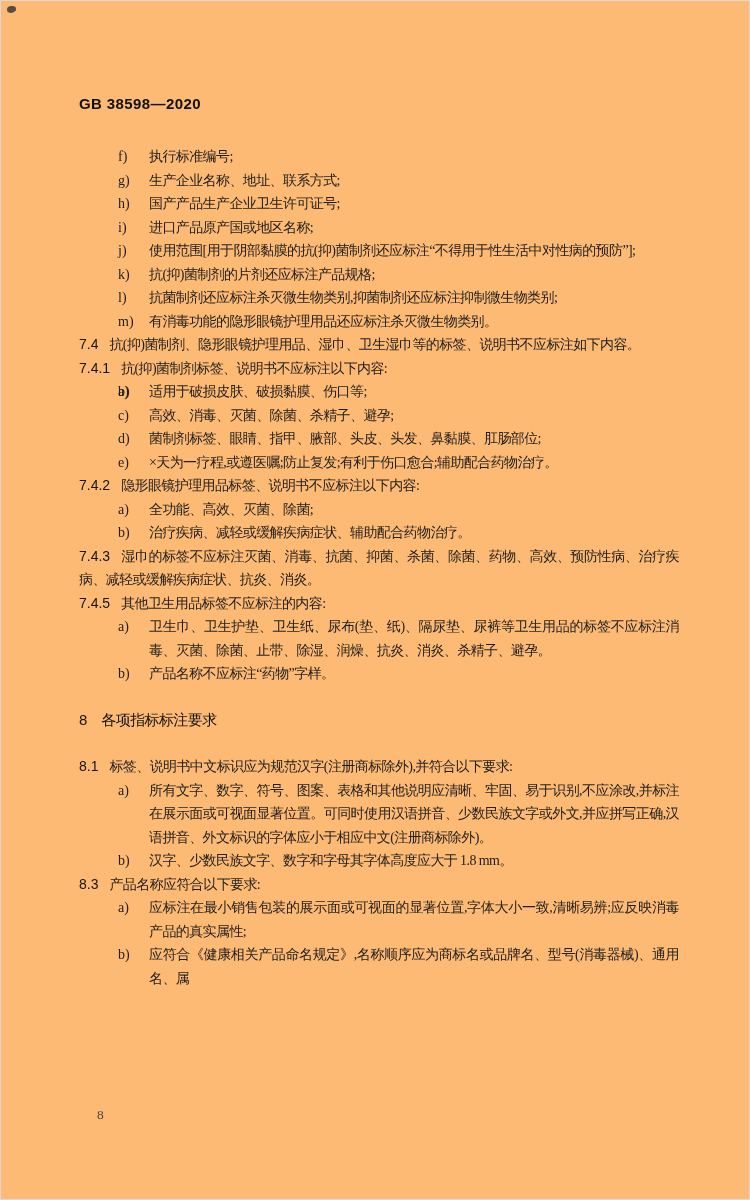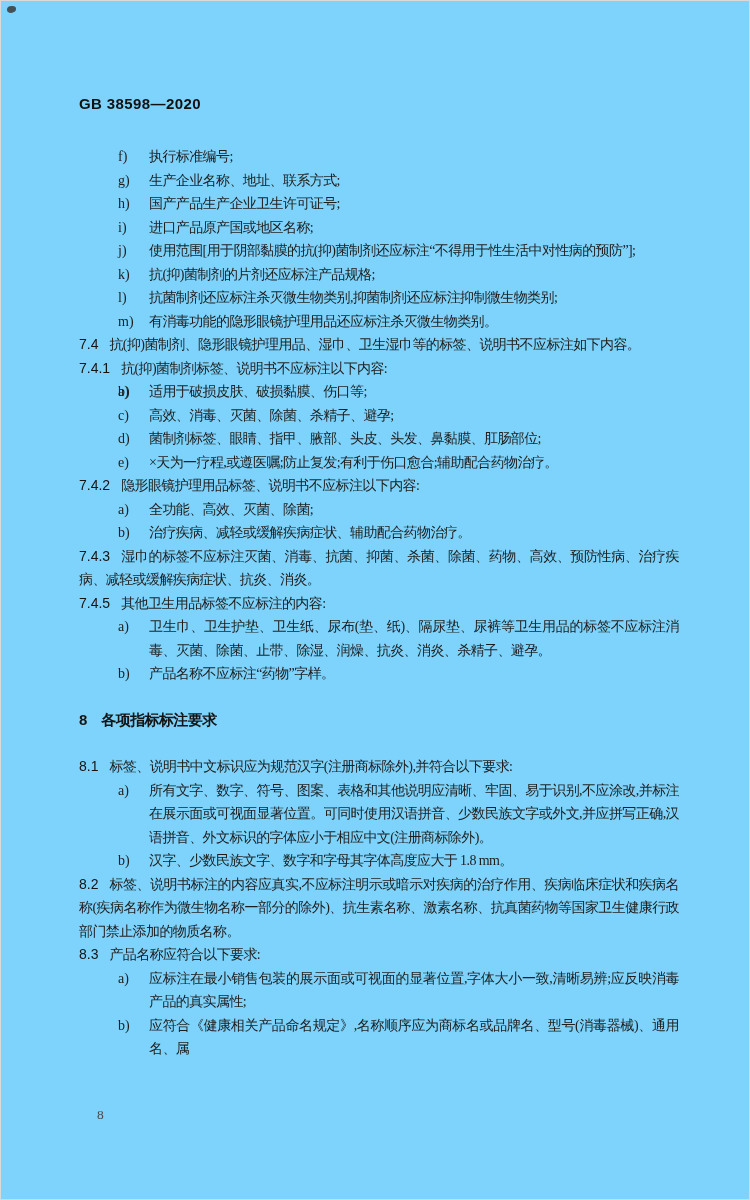--- a/index.html
+++ b/index.html
@@ -5,21 +5,21 @@
   html, body {
     margin: 0;
     padding: 0;
     background: #ffffff;
   }
   .page {
     position: relative;
     width: 750px;
     height: 1200px;
     box-sizing: border-box;
-    background: #7dd3fc;
+    background: #fdba74;
     border: 1px solid #d9d9d9;
     padding: 94px 70px 0 78px;
     overflow: hidden;
     font-family: "Liberation Serif", "DejaVu Serif", serif;
     color: #1e1e1e;
   }
   .scan-speck {
     position: absolute;
     left: 6px;
     top: 5px;
@@ -59,21 +59,21 @@
     padding-left: 70px;
   }
   .item .letter {
     position: absolute;
     left: 39px;
     top: 0;
     letter-spacing: 0;
   }
   .heading {
     font-family: "Liberation Sans", "DejaVu Sans", sans-serif;
-    font-weight: bold;
+    font-weight: normal;
     color: #141414;
     margin-top: 22px !important;
     margin-bottom: 24px !important;
     font-size: 15px !important;
     text-align: left;
   }
   .heading .num { margin-right: 14px; letter-spacing: 0; }
   .page-number {
     position: absolute;
     left: 96px;
@@ -111,20 +111,19 @@
       <p class="item"><span class="letter">a)</span><span class="txt">全功能、高效、灭菌、除菌;</span></p>
       <p class="item"><span class="letter">b)</span><span class="txt">治疗疾病、减轻或缓解疾病症状、辅助配合药物治疗。</span></p>
       <p class="clause"><span class="num">7.4.3</span><span class="txt">湿巾的标签不应标注灭菌、消毒、抗菌、抑菌、杀菌、除菌、药物、高效、预防性病、治疗疾病、减轻或缓解疾病症状、抗炎、消炎。</span></p>
       <p class="clause"><span class="num">7.4.5</span><span class="txt">其他卫生用品标签不应标注的内容:</span></p>
       <p class="item"><span class="letter">a)</span><span class="txt">卫生巾、卫生护垫、卫生纸、尿布(垫、纸)、隔尿垫、尿裤等卫生用品的标签不应标注消毒、灭菌、除菌、止带、除湿、润燥、抗炎、消炎、杀精子、避孕。</span></p>
       <p class="item"><span class="letter">b)</span><span class="txt">产品名称不应标注“药物”字样。</span></p>
       <div class="heading"><span class="num">8</span><span>各项指标标注要求</span></div>
       <p class="clause"><span class="num">8.1</span><span class="txt">标签、说明书中文标识应为规范汉字(注册商标除外),并符合以下要求:</span></p>
       <p class="item"><span class="letter">a)</span><span class="txt">所有文字、数字、符号、图案、表格和其他说明应清晰、牢固、易于识别,不应涂改,并标注在展示面或可视面显著位置。可同时使用汉语拼音、少数民族文字或外文,并应拼写正确,汉语拼音、外文标识的字体应小于相应中文(注册商标除外)。</span></p>
       <p class="item"><span class="letter">b)</span><span class="txt">汉字、少数民族文字、数字和字母其字体高度应大于 1.8 mm。</span></p>
-      <p class="clause"><span class="num">8.2</span><span class="txt">标签、说明书标注的内容应真实,不应标注明示或暗示对疾病的治疗作用、疾病临床症状和疾病名称(疾病名称作为微生物名称一部分的除外)、抗生素名称、激素名称、抗真菌药物等国家卫生健康行政部门禁止添加的物质名称。</span></p>
       <p class="clause"><span class="num">8.3</span><span class="txt">产品名称应符合以下要求:</span></p>
       <p class="item"><span class="letter">a)</span><span class="txt">应标注在最小销售包装的展示面或可视面的显著位置,字体大小一致,清晰易辨;应反映消毒产品的真实属性;</span></p>
       <p class="item"><span class="letter">b)</span><span class="txt">应符合《健康相关产品命名规定》,名称顺序应为商标名或品牌名、型号(消毒器械)、通用名、属</span></p>
     </div>
 
   <div class="page-number">8</div>
 </div>
 
 </body></html>

